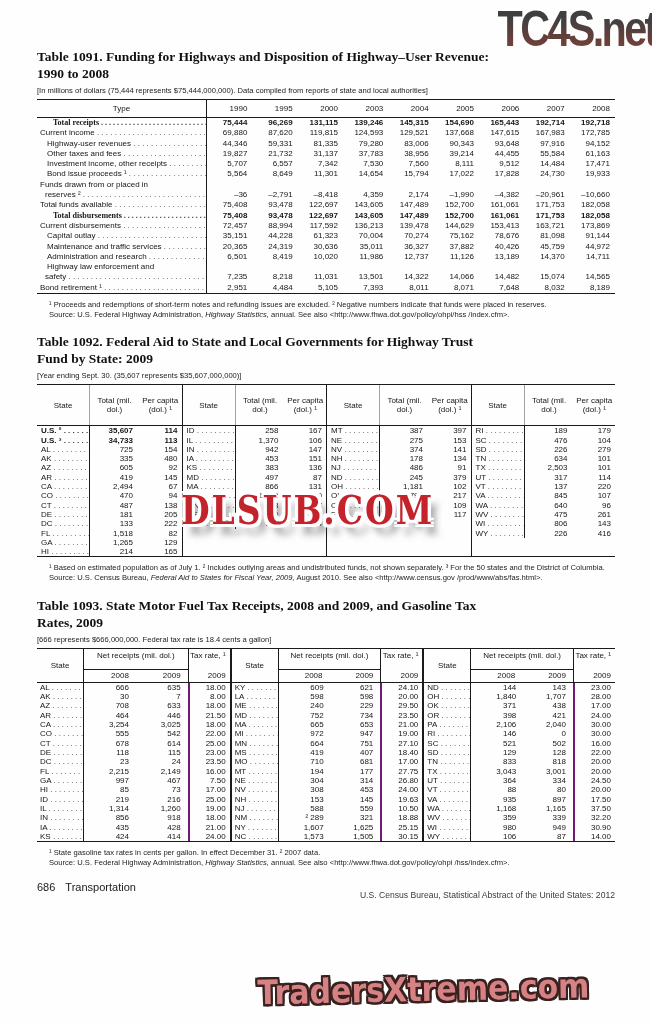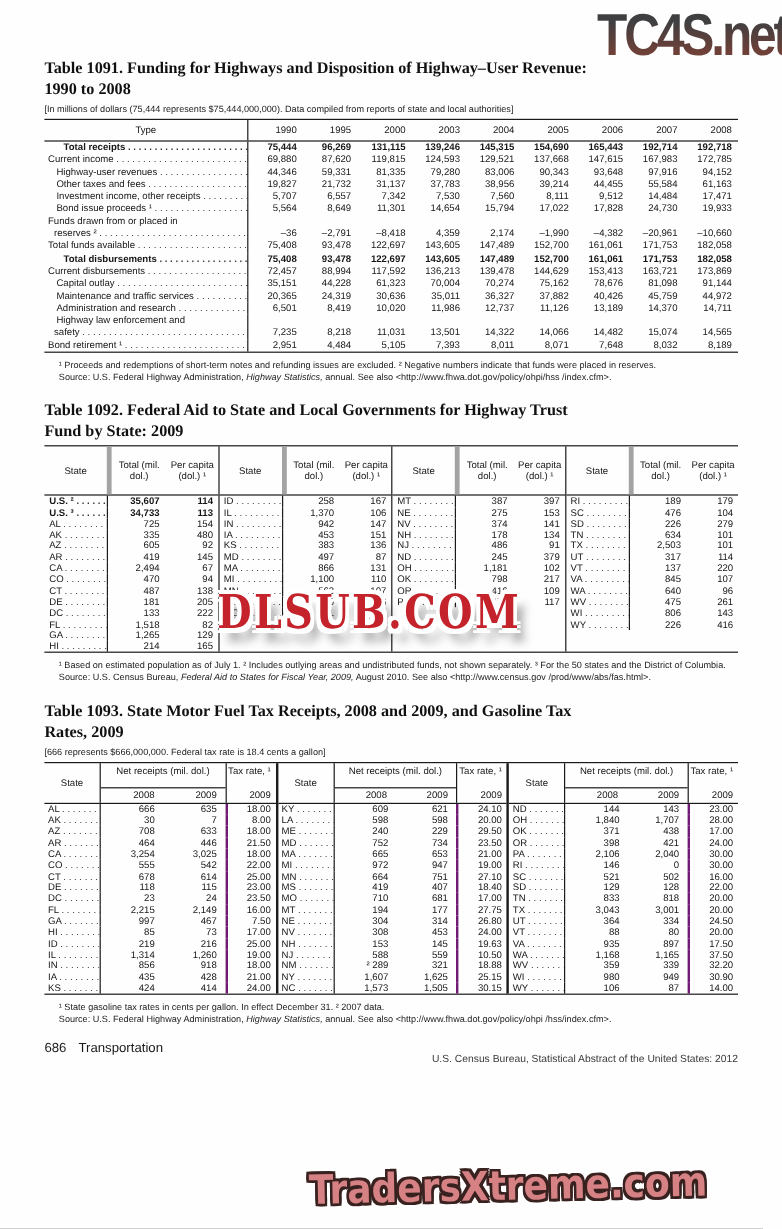--- a/index.html
+++ b/index.html
@@ -16,38 +16,38 @@
 
   
   .t91-head{display:flex;border-bottom:1.6px solid #1a1a1a;align-items:center;}
   .t91-head .stub{width:170px;box-sizing:border-box;border-right:1px solid #1a1a1a;text-align:center;padding:4px 0;}
   .t91-head .yr{flex:1;text-align:right;padding:4px 5px 4px 0;}
   .t91-body .r{display:flex;align-items:flex-end;line-height:10.3px;}
   .t91-body .r.b{font-weight:bold;}
   .lbl-cell{width:170px;box-sizing:border-box;border-right:1px solid #1a1a1a;}
   .lbl-line{white-space:nowrap;overflow:hidden;}
   .leader::after{content:" . . . . . . . . . . . . . . . . . . . . . . . . . . . . . . . . . . . .";color:#333;}
-  .ind0{padding-left:3px;}.ind1{padding-left:10px;}.ind2{padding-left:16px;}
+  .ind0{padding-left:3px;}.ind1{padding-left:10px;}.ind2{padding-left:16px;font-family:Liberation Serif, serif;}
   .cont{padding-left:8px;}
   .t91-body .v{flex:1;text-align:right;padding-right:5px;white-space:nowrap;}
 
   
   .fnblock{margin-top:6px;font-size:7.6px;line-height:9.6px;color:#1c1c1c;width:578px;}
   .fnblock p{margin:0;text-indent:12px;}
   .fnblock .it{font-style:italic;}
 
   .sect{margin-top:14px;}
 
   
   .t92-grid{display:flex;}
   .g92{width:25%;box-sizing:border-box;}
   .g92 + .g92{border-left:1px solid #1a1a1a;}
   .g92-h{display:flex;border-bottom:1px solid #1a1a1a;height:40px;}
   .g92-h .hs{width:52px;display:flex;align-items:center;justify-content:center;text-align:center;}
-  .g92-h .ht{width:50px;box-sizing:border-box;border-left:4px solid #a3a3a3;display:flex;align-items:center;justify-content:center;text-align:center;padding:1px 3px;}
+  .g92-h .ht{width:50px;box-sizing:border-box;border-left:1px solid #a3a3a3;display:flex;align-items:center;justify-content:center;text-align:center;padding:1px 3px;}
   .g92-h .hp{flex:1;display:flex;align-items:center;justify-content:center;text-align:center;padding:1px 2px;}
   .g92-r{display:flex;line-height:9.3px;}
   .g92-r.b{font-weight:bold;}
   .g92-r .cs{width:52px;box-sizing:border-box;padding-left:4px;white-space:nowrap;overflow:hidden;}
   .g92-r .ct{width:50px;box-sizing:border-box;border-left:1px solid #1a1a1a;text-align:right;padding-right:6px;}
   .g92-r .cp{flex:1;text-align:right;padding-right:4px;}
 
   
   .t93-grid{display:flex;}
   .g93{width:33.333%;box-sizing:border-box;}
@@ -332,20 +332,21 @@
         <p>¹ Proceeds and redemptions of short-term notes and refunding issues are excluded. ² Negative numbers indicate that funds were placed in reserves.</p>
         <p><span>Source: U.S. Federal Highway Administration, </span><span class="it">Highway Statistics,</span><span> annual. See also &lt;http://www.fhwa.dot.gov/policy/ohpi/hss /index.cfm&gt;.</span></p>
       </div>
     </div>
 
     <div class="sect">
       <div class="tbl-title">
         <div>Table 1092. Federal Aid to State and Local Governments for Highway Trust</div>
         <div>Fund by State: 2009</div>
       </div>
+      <div class="bracket-note">[Year ending Sept. 30. (35,607 represents $35,607,000,000)]</div>
       <div class="ttable t92-grid" id="t1092-grid">
           <div class="g92">
             <div class="g92-h">
               <div class="hs">State</div>
               <div class="ht">Total (mil. dol.)</div>
               <div class="hp">Per capita (dol.) ¹</div>
             </div>
             <div class="g92-r b">
               <div class="cs leader">U.S. ²</div>
               <div class="ct">35,607</div>

